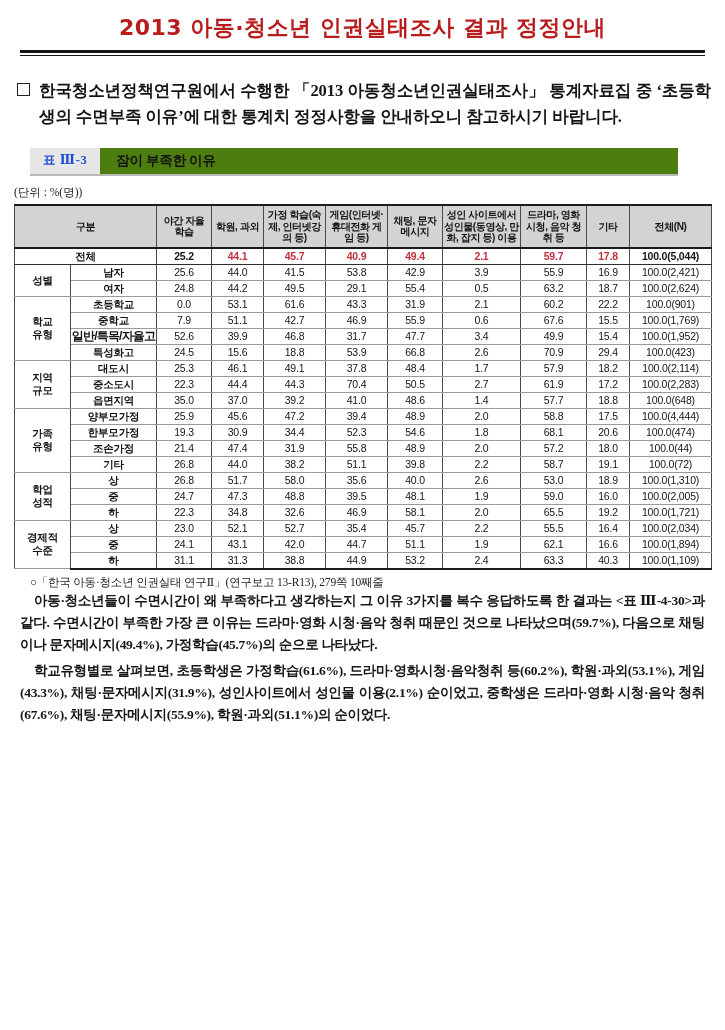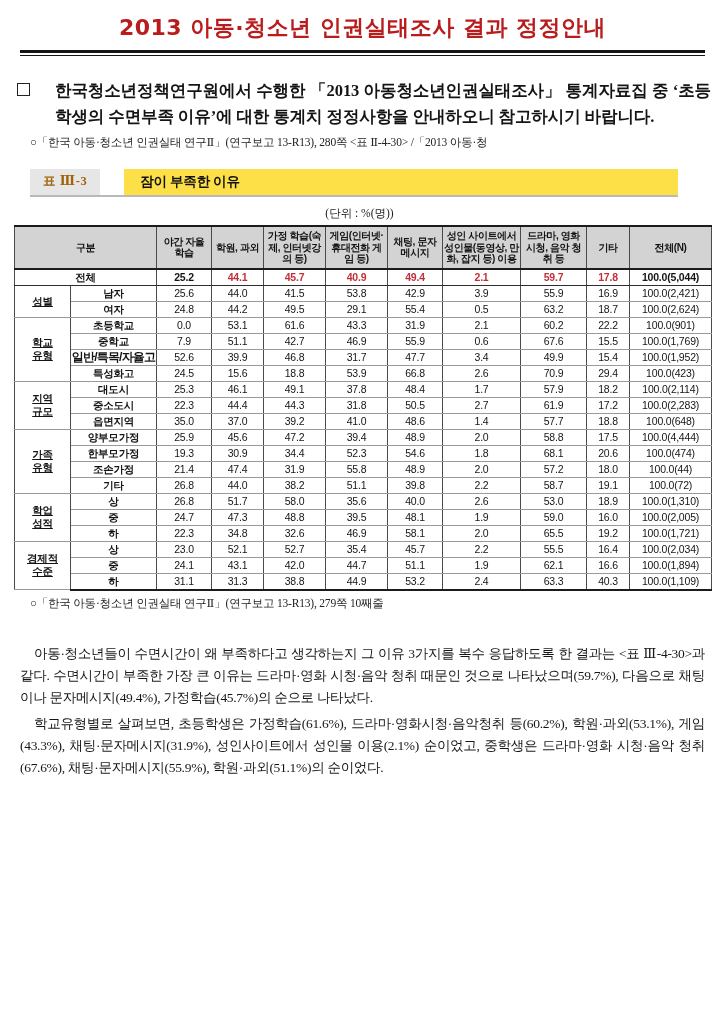--- a/index.html
+++ b/index.html
@@ -40,21 +40,20 @@
     border-bottom: 1px solid #151515;
     height: 2px;
     margin: 1px 6px 0 6px;
   }
 
   
   .intro {
     margin: 22px 0 0 0;
     display: flex;
     align-items: flex-start;
-    gap: 16px;
   }
   .sq-bullet {
     width: 11px;
     height: 11px;
     border: 1.5px solid #222;
     display: inline-block;
     flex: 0 0 auto;
     margin: 5px 9px 0 3px;
     background: #fff;
   }
@@ -85,42 +84,41 @@
     align-items: stretch;
     width: 648px;
     position: relative;
   }
   .tbl-caption .tag {
     background: #e6e6e6;
     font-size: 12.5px;
     font-weight: bold;
     padding: 4px 13px 4px 13px;
     letter-spacing: 0.6px;
-    color: #a16207;
+    color: #1d4ed8;
     white-space: nowrap;
   }
   .tbl-caption .cap-text {
-    background: #fde047;
+    background: #4d7c0f;
     flex: 1 1 auto;
     font-size: 13.5px;
     font-weight: bold;
     padding: 4px 0 4px 16px;
     color: #121212;
     letter-spacing: -0.2px;
-    margin-left: 24px;
   }
   .cap-underline {
     margin: 0 0 0 16px;
     width: 648px;
     height: 2px;
     background: #b9b9b9;
   }
 
   .unit-line {
-    text-align: center;
+    text-align: left;
     font-size: 11.5px;
     margin: 9px 6px 4px 0;
     color: #1c1c1c;
   }
 
   
   table.stat {
     border-collapse: collapse;
     width: 697px;
     margin: 0 auto;
@@ -152,21 +150,20 @@
   table.stat tbody td {
     height: 15px;
     line-height: 13px;
     letter-spacing: -0.2px;
   }
   td.grp {
     font-weight: bold;
     font-size: 10.5px;
     letter-spacing: -0.3px;
     line-height: 12px;
-    text-decoration: underline;
   }
   td.rowlabel {
     font-weight: bold;
     font-size: 10.5px;
     letter-spacing: -0.4px;
   }
   td.rowlabel.narrow { font-size: 12px; letter-spacing: -0.8px; }
   tr.total td { font-weight: bold; }
   tr.total td.rowlabel { font-weight: bold; }
   td.red, tr.total td.red { color: #c0303a; }
@@ -178,46 +175,45 @@
   
   .foot-note {
     font-size: 11.5px;
     margin: 5px 0 0 16px;
     color: #222;
     letter-spacing: -0.2px;
   }
   .para {
     font-size: 13.5px;
     line-height: 22px;
-    margin: 32px 6px 0 6px;
+    margin: 0 6px 0 6px;
     text-align: justify;
     letter-spacing: -0.3px;
     color: #161616;
-    font-weight: normal;
+    font-weight: bold;
   }
   .para.second { margin-top: 4px; }
   .para .indent { display: inline-block; width: 14px; }
 </style>
 </head>
 <body>
 
 <div class="page">
 
   <div class="doc-title">2013 아동·청소년 인권실태조사 결과  정정안내</div>
   <div class="title-rule"></div>
 
   <div class="intro">
     <span class="sq-bullet"></span>
     <div class="intro-text">
       <span>한국청소년정책연구원에서   수행한 「2013   아동청소년인권실태조사」 통계자료집 중 ‘초등학생의 수면부족 이유’에 대한 통계치 정정사항을 안내하오니 참고하시기 바랍니다.</span>
     </div>
   </div>
 
   <div class="source-note">
-    <span>○「한국 아동·청소년 인권실태 연구Ⅱ」(연구보고 13-R13), 280쪽 &lt;표 Ⅱ-4-30&gt; /「2013 아동·청</span>
   </div>
 
   <div class="tbl-caption">
     <span class="tag">표 Ⅲ-3</span>
     <span class="cap-text">잠이 부족한 이유</span>
   </div>
   <div class="cap-underline"></div>
 
   <div class="unit-line">(단위 : %(명))</div>
 
@@ -347,21 +343,21 @@
           <td>1.7</td>
           <td>57.9</td>
           <td>18.2</td>
           <td class="ncol">100.0(2,114)</td>
         </tr>
         <tr>
           <td class="rowlabel">중소도시</td>
           <td>22.3</td>
           <td>44.4</td>
           <td>44.3</td>
-          <td>31.8</td>
+          <td>70.4</td>
           <td>50.5</td>
           <td>2.7</td>
           <td>61.9</td>
           <td>17.2</td>
           <td class="ncol">100.0(2,283)</td>
         </tr>
         <tr>
           <td class="rowlabel">읍면지역</td>
           <td>35.0</td>
           <td>37.0</td>

